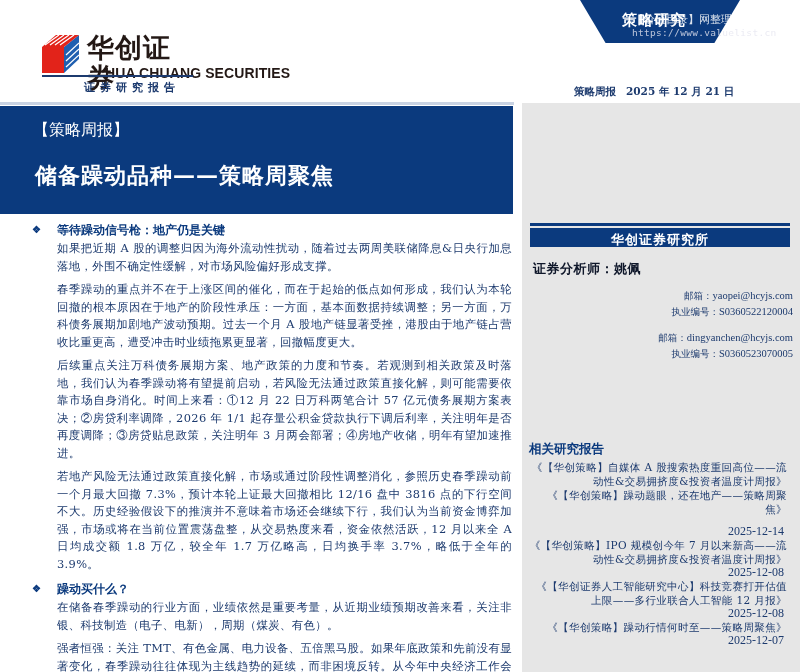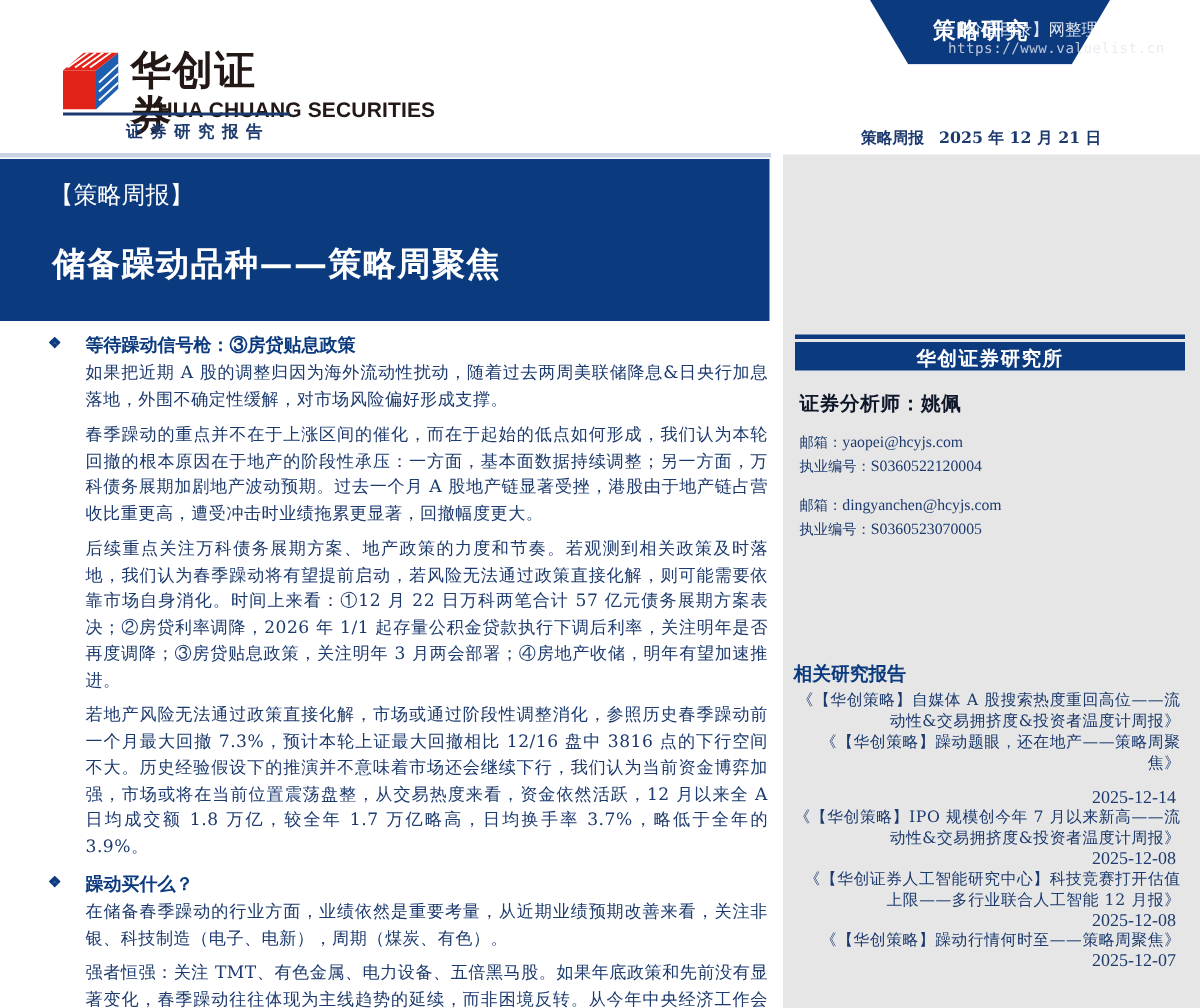--- a/index.html
+++ b/index.html
@@ -29,21 +29,21 @@
     .banner-tag { position: absolute; left: 33px; top: 14px; font-size: 16px; color: #ffffff; }
     .banner-title { position: absolute; left: 35px; top: 55px; font-size: 22px; font-weight: bold; color: #ffffff; letter-spacing: 1px; }
 
     
     .side-panel { position: absolute; left: 522px; top: 103px; width: 278px; height: 569px; background: #e6e6e6; }
     .institute-bar-line { position: absolute; left: 530px; top: 223px; width: 260px; height: 3px; background: #0b3a7e; }
     .institute-bar { position: absolute; left: 530px; top: 228px; width: 260px; height: 19px; background: #0b3a7e; color: #ffffff; font-size: 13px; font-weight: bold; text-align: center; line-height: 23px; letter-spacing: 1px; }
 
     .analyst { position: absolute; left: 533px; width: 260px; }
     .analyst-name { font-size: 13px; font-weight: bold; color: #0f172a; letter-spacing: 0.5px; }
-    .analyst-info { font-size: 9.5px; color: #1c3a6e; line-height: 16px; }
+    .analyst-info { font-size: 9.5px; color: #1c3a6e; line-height: 16px; text-align: right; }
     .analyst-info .val { font-family: "Liberation Serif", serif; font-size: 10.5px; }
     .a1 { top: 260px; }
     .a1 .analyst-info { margin-top: 10px; }
     .a2 { top: 320px; }
     .a2 .analyst-info { margin-top: 10px; }
 
     .related { position: absolute; left: 529px; top: 398px; width: 258px; margin-top: 43px; }
     .related-title { font-size: 12.5px; font-weight: bold; color: #0b3a7e; margin-bottom: 2px; }
     .related-item { font-size: 10.5px; color: #1c3a6e; line-height: 14px; letter-spacing: 0.4px; text-align: right; }
     .related-date { text-align: right; font-family: "Liberation Serif", serif; font-size: 12px; line-height: 13px; color: #1c3a6e; padding-right: 3px; }
@@ -129,21 +129,21 @@
   <div class="related-date">2025-12-08</div>
   <div class="related-item">《【华创证券人工智能研究中心】科技竞赛打开估值上限——多行业联合人工智能 12 月报》</div>
   <div class="related-date">2025-12-08</div>
   <div class="related-item">《【华创策略】躁动行情何时至——策略周聚焦》</div>
   <div class="related-date">2025-12-07</div>
 </div>
 
 <div class="body">
   <div class="section-head">
     <span class="bullet">❖</span>
-    <span class="h">等待躁动信号枪：③房贷贴息政策</span>
+    <span class="h">等待躁动信号枪：地产仍是关键</span>
   </div>
   <p class="para">如果把近期 A 股的调整归因为海外流动性扰动，随着过去两周美联储降息&amp;日央行加息落地，外围不确定性缓解，对市场风险偏好形成支撑。</p>
   <p class="para">春季躁动的重点并不在于上涨区间的催化，而在于起始的低点如何形成，我们认为本轮回撤的根本原因在于地产的阶段性承压：一方面，基本面数据持续调整；另一方面，万科债务展期加剧地产波动预期。过去一个月 A 股地产链显著受挫，港股由于地产链占营收比重更高，遭受冲击时业绩拖累更显著，回撤幅度更大。</p>
   <p class="para">后续重点关注万科债务展期方案、地产政策的力度和节奏。若观测到相关政策及时落地，我们认为春季躁动将有望提前启动，若风险无法通过政策直接化解，则可能需要依靠市场自身消化。时间上来看：①12 月 22 日万科两笔合计 57 亿元债务展期方案表决；②房贷利率调降，2026 年 1/1 起存量公积金贷款执行下调后利率，关注明年是否再度调降；③房贷贴息政策，关注明年 3 月两会部署；④房地产收储，明年有望加速推进。</p>
   <p class="para">若地产风险无法通过政策直接化解，市场或通过阶段性调整消化，参照历史春季躁动前一个月最大回撤 7.3%，预计本轮上证最大回撤相比 12/16 盘中 3816 点的下行空间不大。历史经验假设下的推演并不意味着市场还会继续下行，我们认为当前资金博弈加强，市场或将在当前位置震荡盘整，从交易热度来看，资金依然活跃，12 月以来全 A 日均成交额 1.8 万亿，较全年 1.7 万亿略高，日均换手率 3.7%，略低于全年的 3.9%。</p>
 
   <div class="section-head s2">
     <span class="bullet">❖</span>
     <span class="h">躁动买什么？</span>
   </div>

